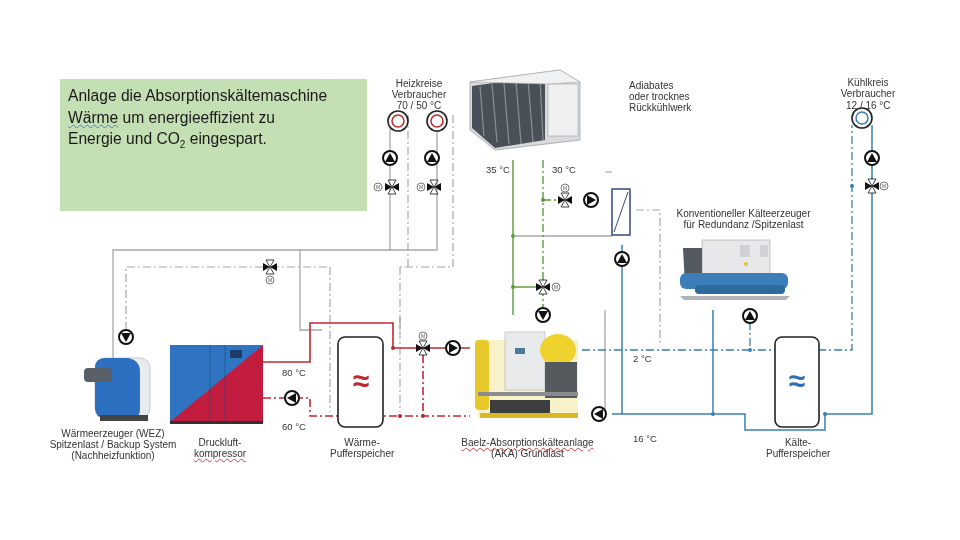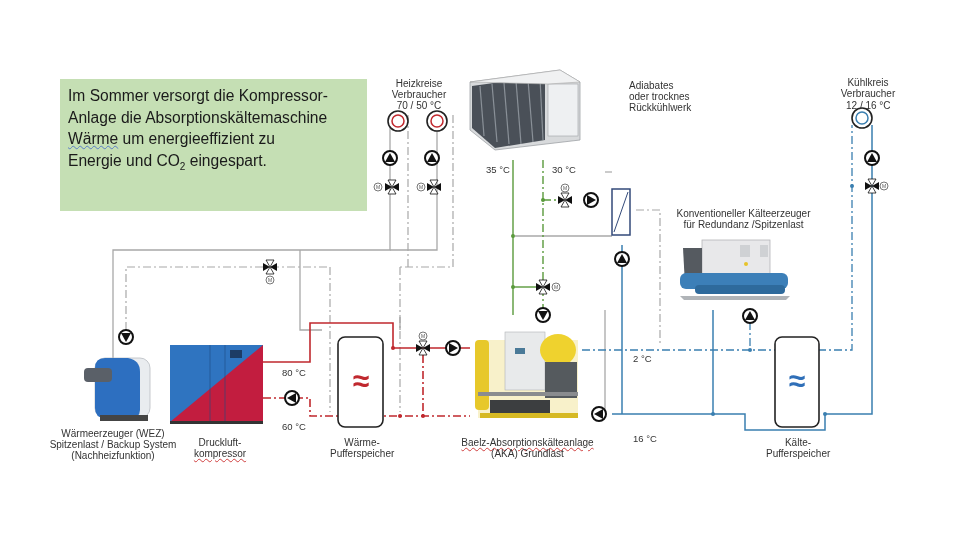--- a/index.html
+++ b/index.html
@@ -220,21 +220,20 @@
     <rect x="490" y="400" width="60" height="16" fill="#3c3e40"></rect>
     <rect x="480" y="413" width="98" height="5" fill="#d6b924"></rect>
   </g>
 
   <g>
     <rect x="775" y="337" width="44" height="90" rx="7" fill="#fff" stroke="#222" stroke-width="1.6"></rect>
   </g>
 </svg>
 
 <div class="info-box">
-  <div>Im Sommer versorgt die Kompressor-</div>
   <div>Anlage die Absorptionskältemaschine</div>
   <div><span class="wavy">Wärme</span><span> um energieeffizient zu</span></div>
   <div><span>Energie und CO</span><sub style="font-size:10px;">2</sub><span> eingespart.</span></div>
 </div>
 
 <div style="position:absolute;left:343px;top:366px;width:36px;text-align:center;font-size:30px;color:#c0282e;font-weight:bold;line-height:30px;">≈</div>
 <div style="position:absolute;left:779px;top:366px;width:36px;text-align:center;font-size:30px;color:#2f6fb8;font-weight:bold;line-height:30px;">≈</div>
 
 <div class="lbl" style="left:389px;top:78px;width:60px;">
   <div>Heizkreise</div>

